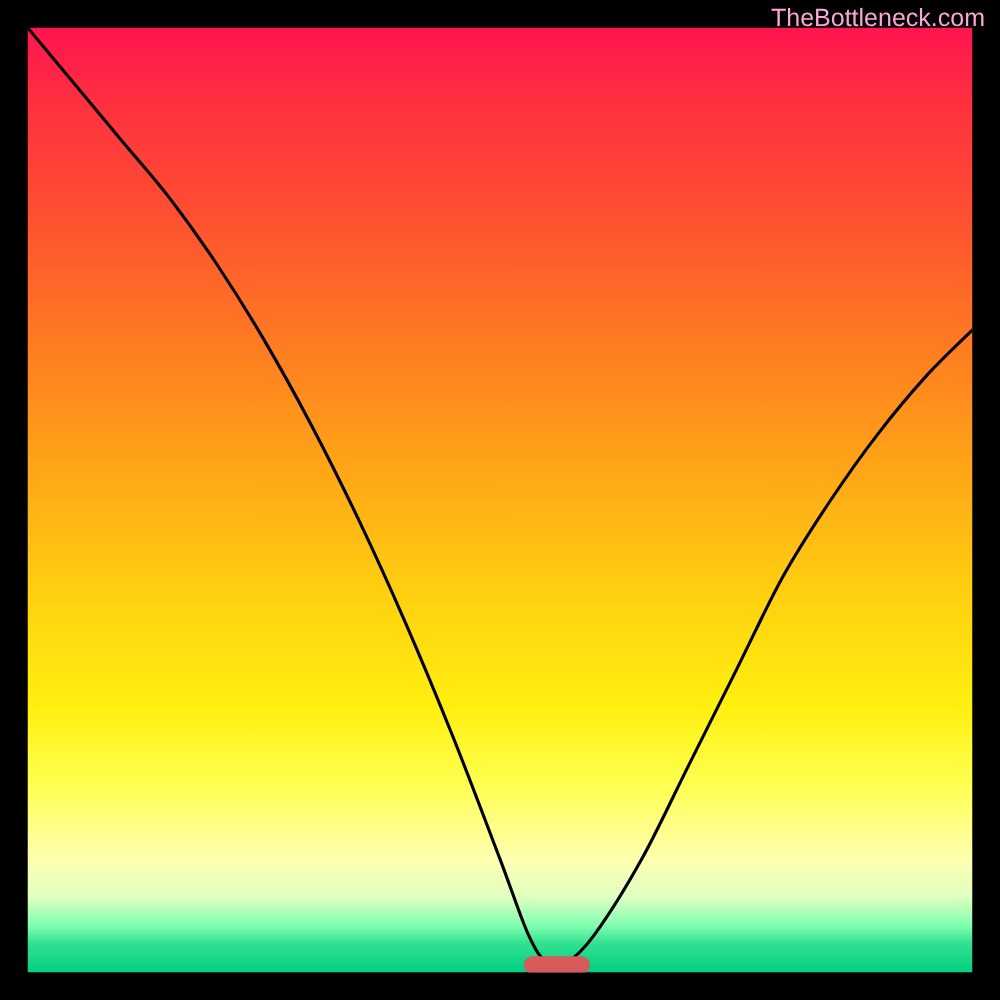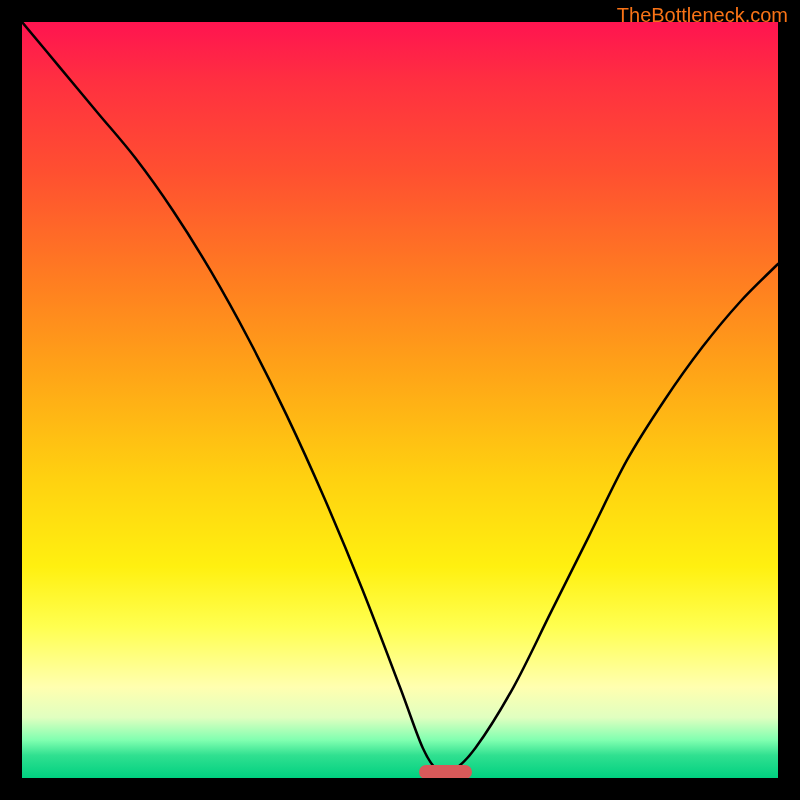--- a/index.html
+++ b/index.html
@@ -8,21 +8,21 @@
     width: 800px;
     height: 800px;
     background: #000;
     position: relative;
     font-family: Arial, sans-serif;
   }
   .attribution {
     position: absolute;
     top: 4px;
     right: 12px;
-    color: #f97316;
+    color: #f9a8d4;
     font-size: 20px;
     font-weight: normal;
     z-index: 10;
   }
   .plot-area {
     position: absolute;
     left: 22px;
     top: 22px;
     width: 756px;
     height: 756px;

